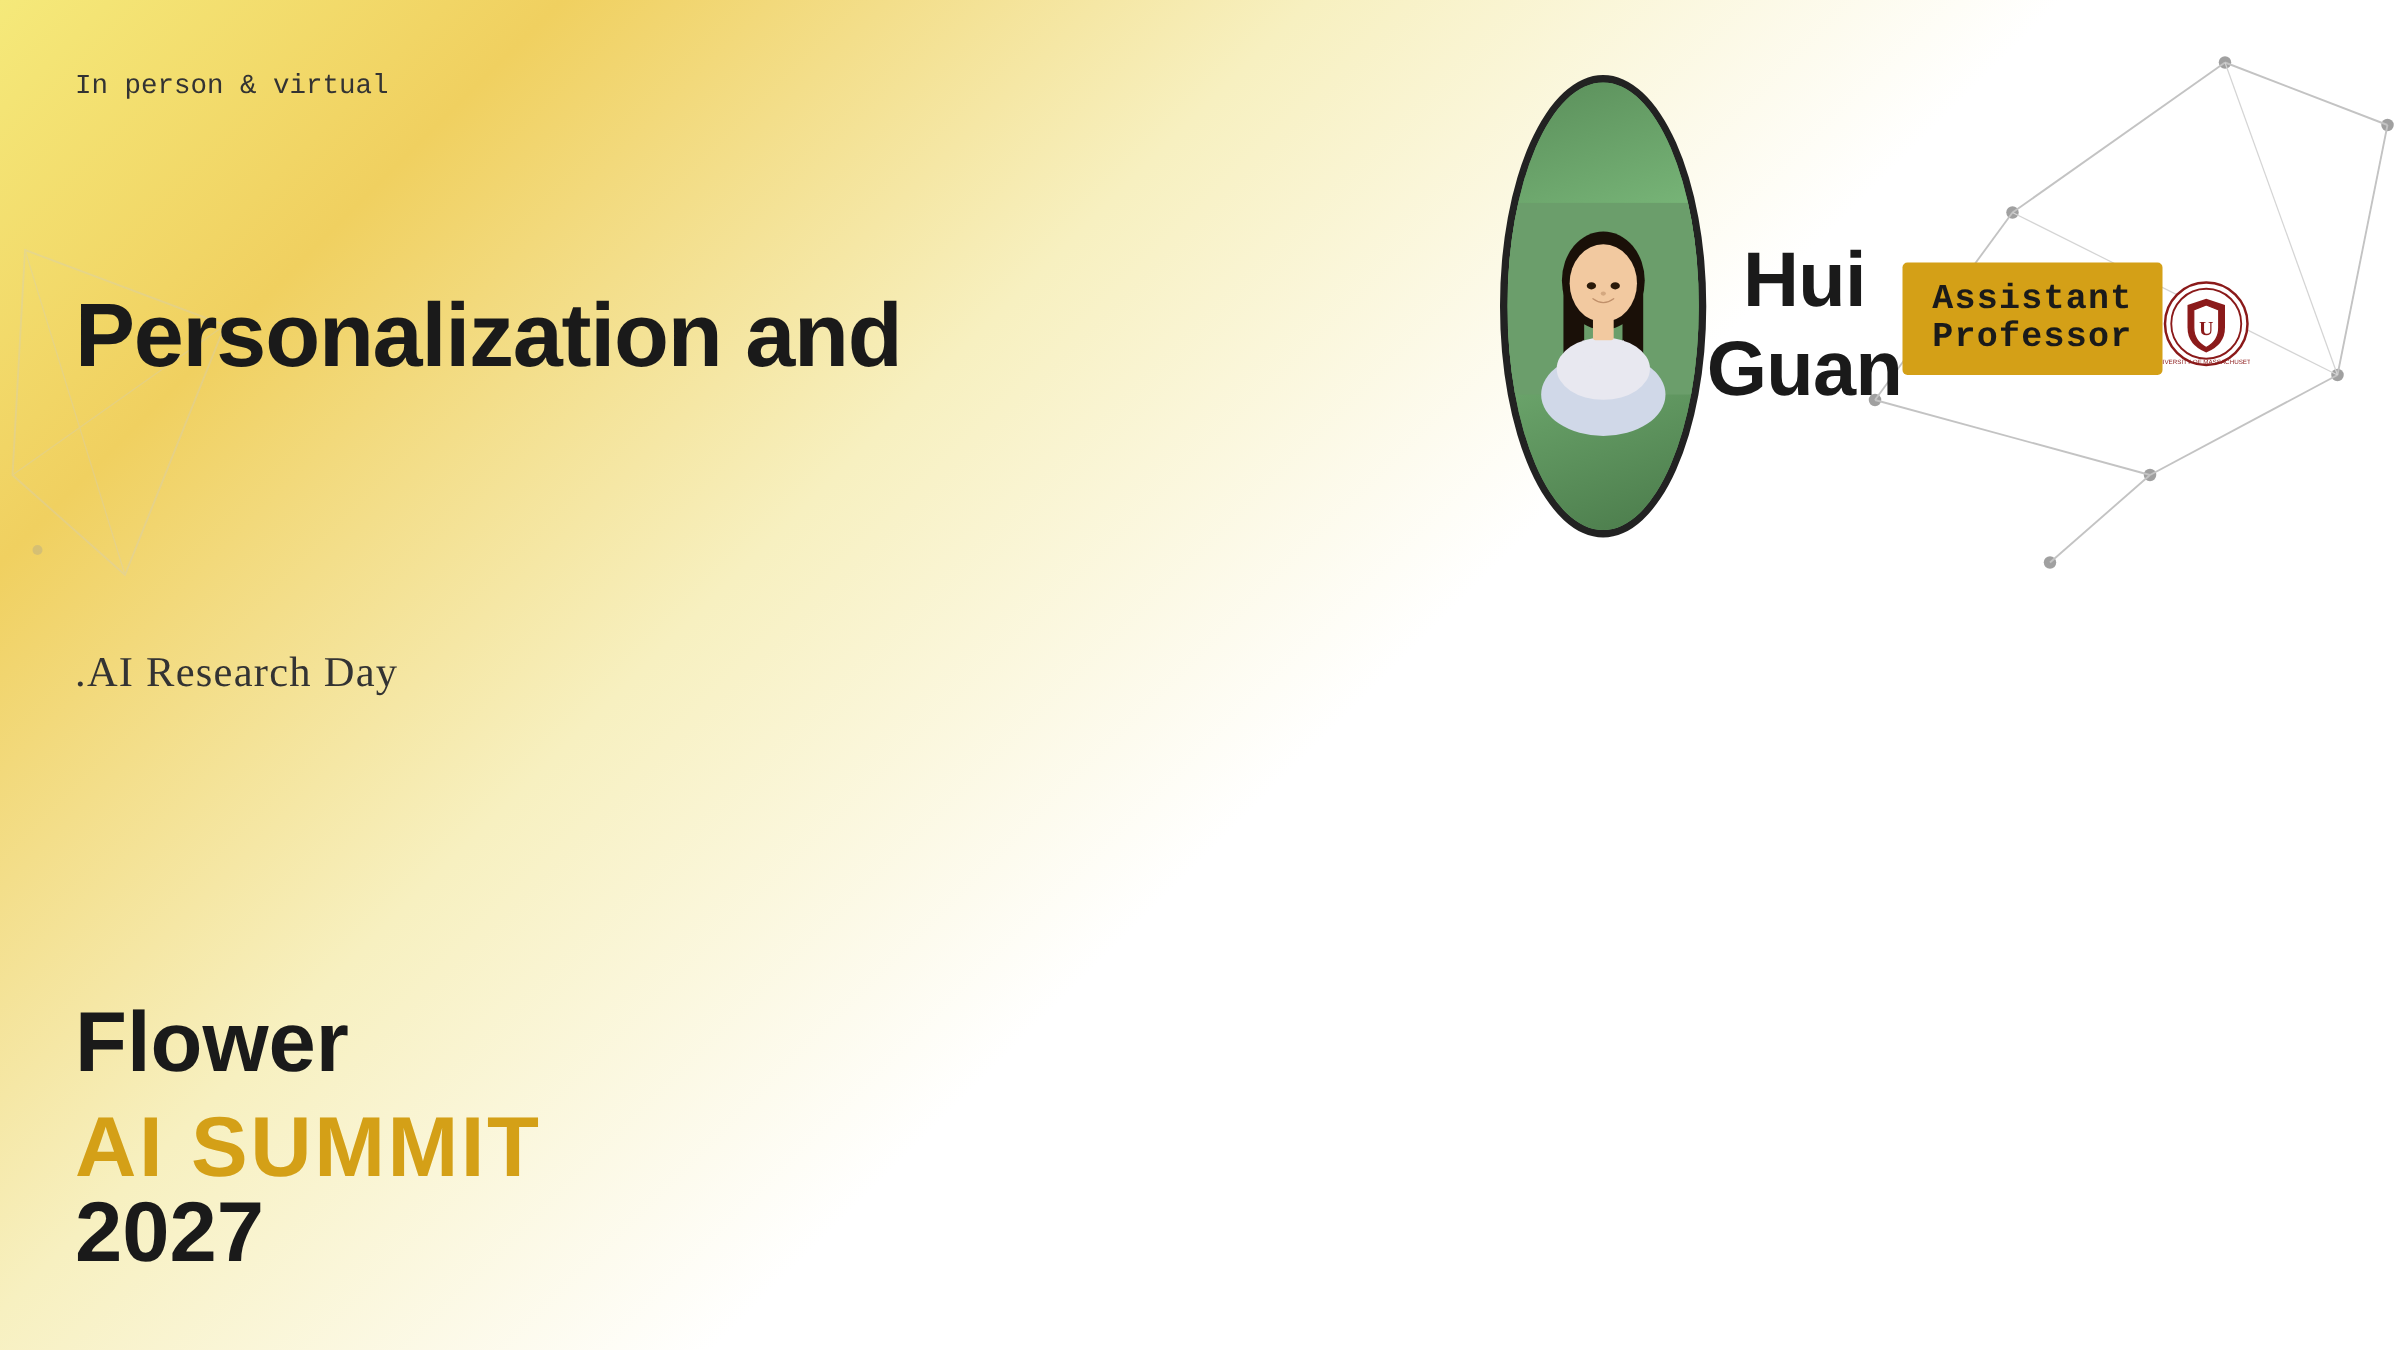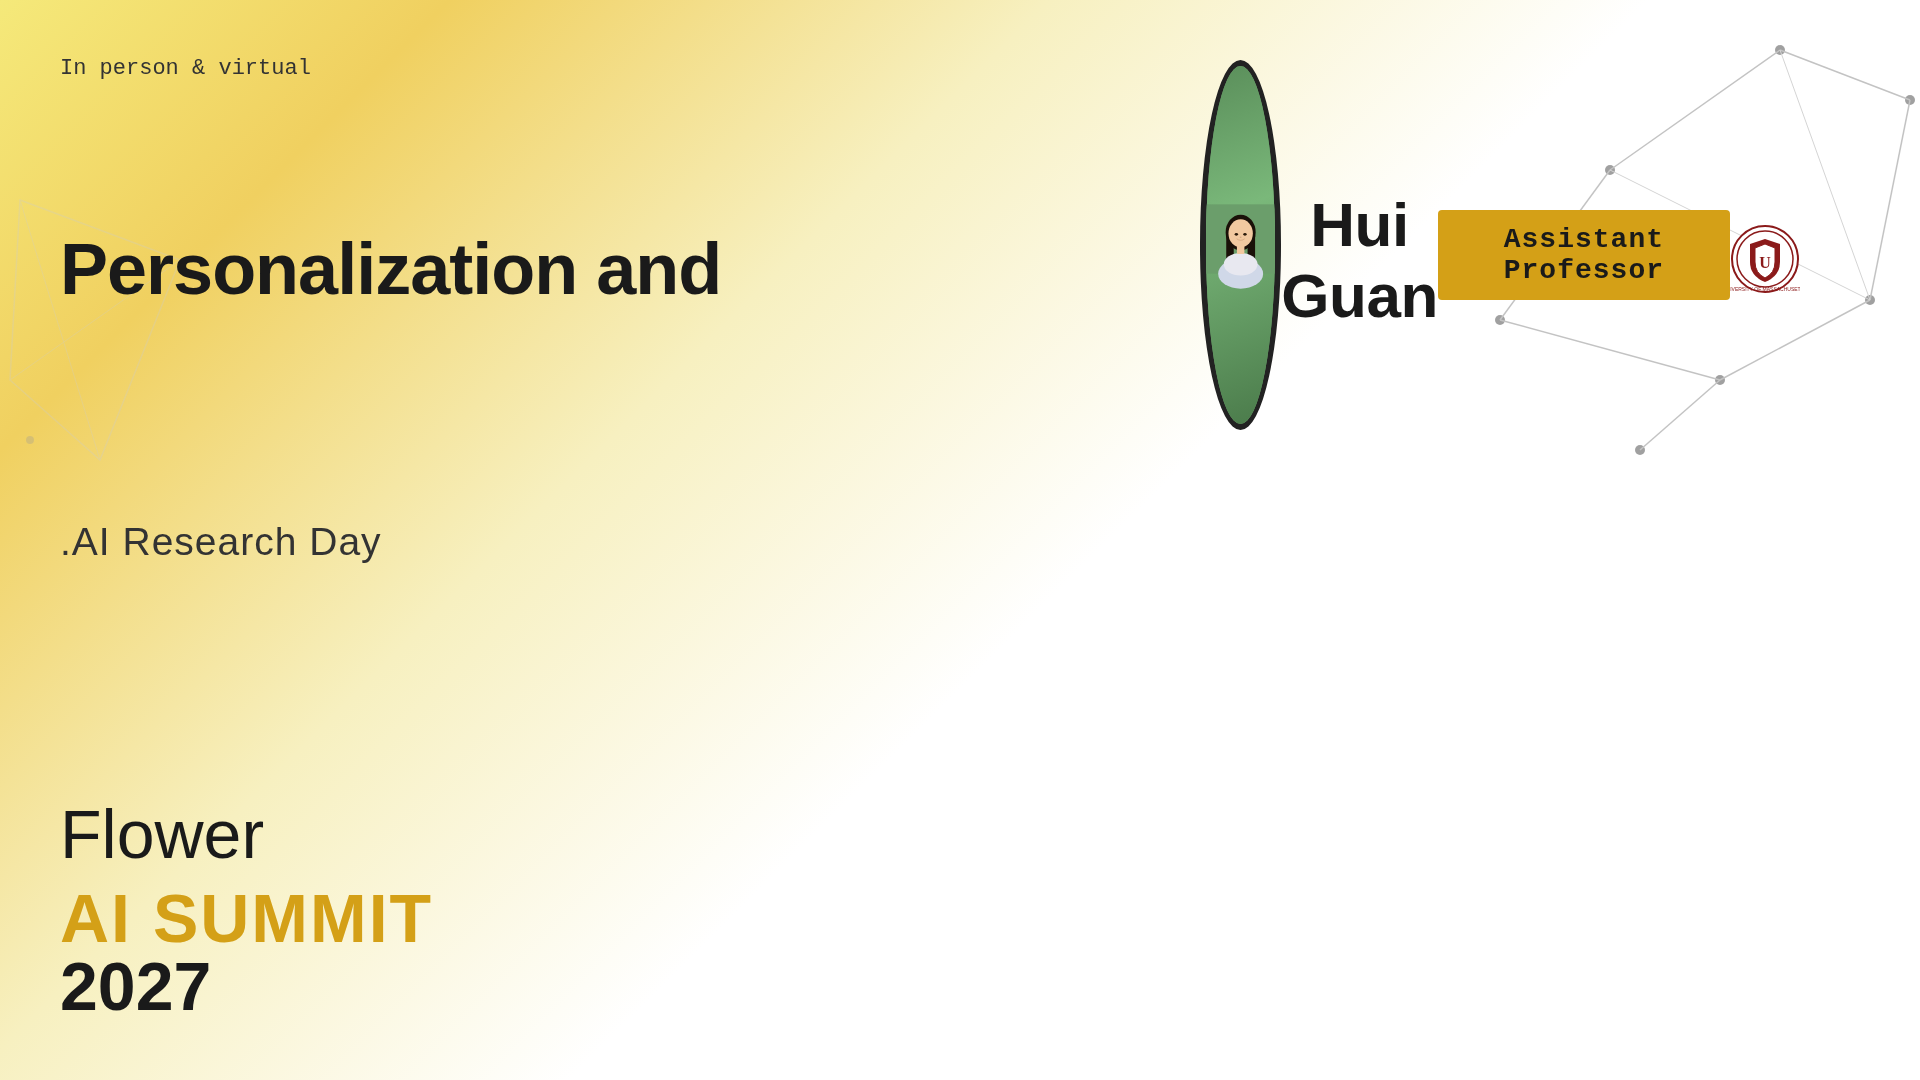--- a/index.html
+++ b/index.html
@@ -64,36 +64,36 @@
       font-weight: 900;
       color: #1a1a1a;
       line-height: 1.1;
       letter-spacing: -1px;
     }
 
     .subtitle {
       position: absolute;
       top: 520px;
       left: 60px;
-      font-family: Liberation Sans, sans-serif;
-      font-size: 39px;
+      font-family: Liberation Serif, serif;
+      font-size: 34px;
       color: #333333;
       letter-spacing: 1px;
     }
 
     
     .branding {
       position: absolute;
       bottom: 60px;
       left: 60px;
     }
 
     .branding-flower {
       font-size: 68px;
-      font-weight: 400;
+      font-weight: 700;
       color: #1a1a1a;
       line-height: 1;
     }
 
     .branding-summit {
       font-size: 68px;
       font-weight: 900;
       color: #d4a017;
       line-height: 1;
       letter-spacing: 2px;
@@ -146,21 +146,21 @@
       font-weight: 800;
       color: #1a1a1a;
       text-align: center;
       letter-spacing: -0.5px;
     }
 
     
     .title-badge {
       margin-top: 20px;
       background: #d4a017;
-      padding: 14px 66px;
+      padding: 14px 24px;
       border-radius: 4px;
     }
 
     .title-badge-text {
       font-family: 'Courier New', monospace;
       font-size: 28px;
       color: #1a1a1a;
       font-weight: 600;
       letter-spacing: 1px;
     }

